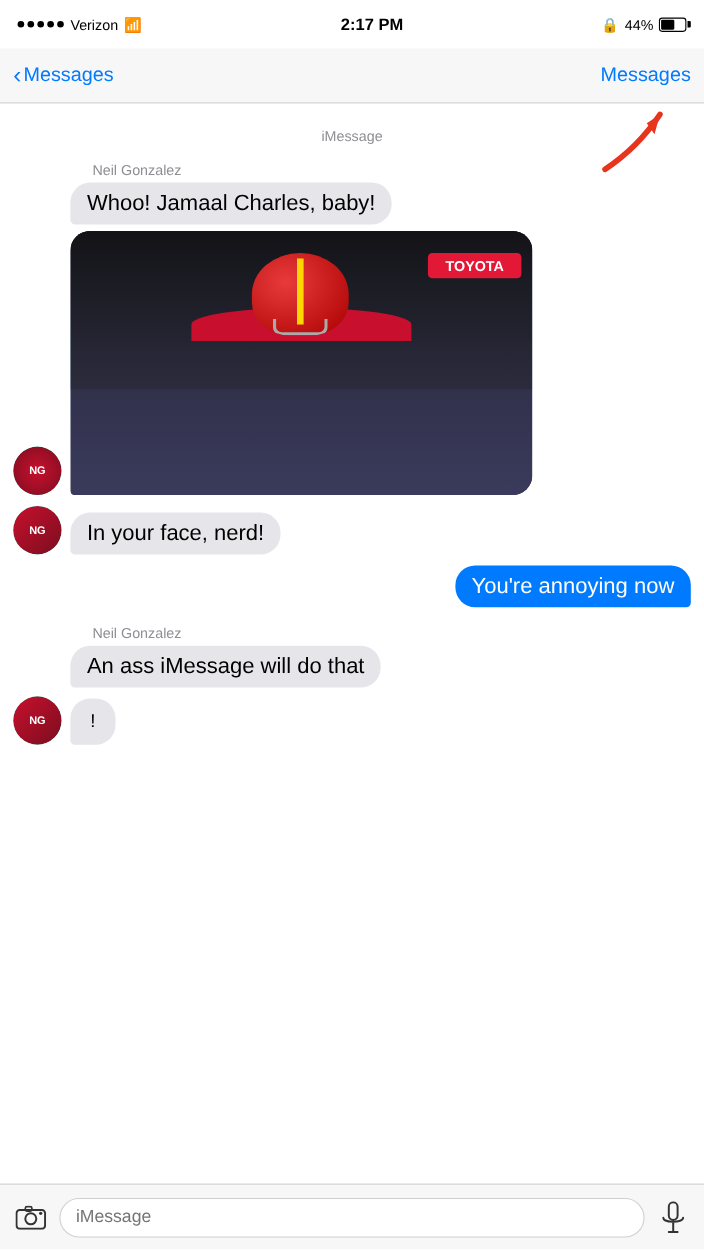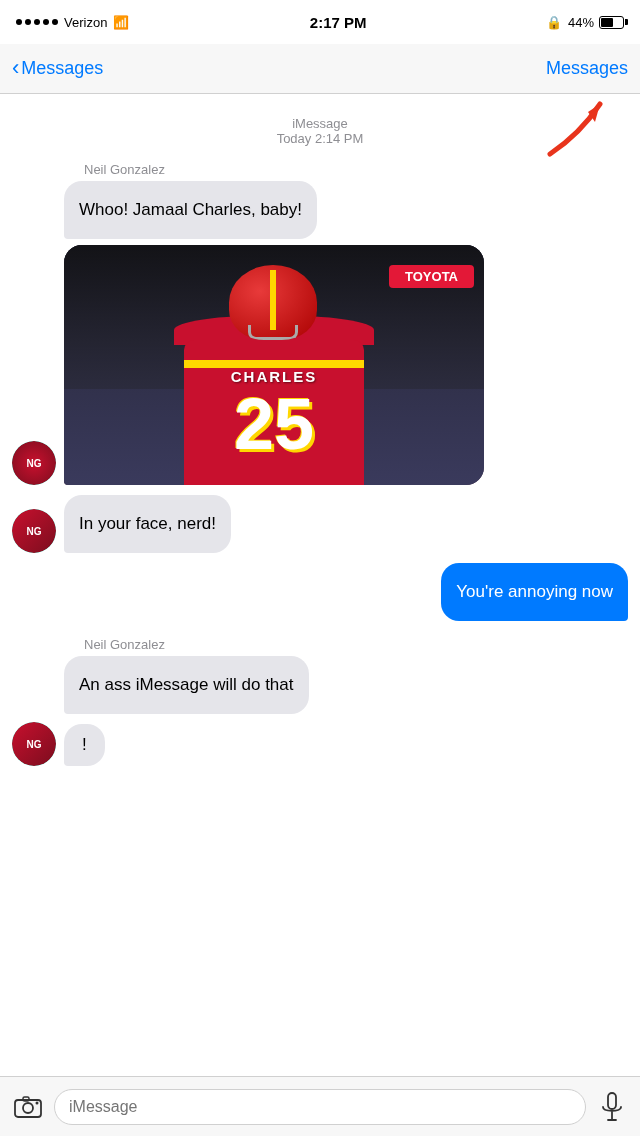--- a/index.html
+++ b/index.html
@@ -192,22 +192,22 @@
     }
 
     
     .avatar-chiefs {
       background: #e31837;
     }
 
     .bubble {
       max-width: 460px;
       border-radius: 18px;
-      padding: 18px 15px;
-      font-size: 17px;
+      padding: 6px 15px;
+      font-size: 20px;
       line-height: 1.3;
       position: relative;
     }
     .bubble.received-bubble {
       background: #e5e5ea;
       color: #000;
       border-bottom-left-radius: 4px;
     }
     .bubble.sent-bubble {
       background: #007aff;
@@ -338,21 +338,20 @@
   <svg class="arrow-svg" viewBox="0 0 80 70" fill="none" xmlns="http://www.w3.org/2000/svg">
     <path d="M70 10 Q50 40 20 60" stroke="#e8341c" stroke-width="5" stroke-linecap="round" fill="none"></path>
     <polygon points="70,10 58,18 65,28" fill="#e8341c"></polygon>
   </svg>
 </div>
 
 <div class="messages-area">
 
   <div class="timestamp-header">
     <div class="service">iMessage</div>
-    <div class="time">Today 2:14 PM</div>
   </div>
 
   <div class="sender-name">Neil Gonzalez</div>
 
   <div class="message-row received">
     <div class="avatar-spacer"></div>
     <div class="bubble received-bubble">
       <span>Whoo! Jamaal Charles, baby!</span>
     </div>
   </div>
@@ -369,28 +368,20 @@
         <div style="position:absolute;top:0;left:0;width:100%;height:100%;background:linear-gradient(180deg,#1a1a2e 0%,#2d2d44 40%,#3a3a5c 100%);"></div>
 
         <div style="position:absolute;top:0;left:0;width:100%;height:60%;background:linear-gradient(180deg,#111 0%,#2a2a3a 100%);opacity:0.8;"></div>
 
         <div class="toyota-sign">TOYOTA</div>
 
         <div style="position:absolute;bottom:-10px;left:50%;transform:translateX(-50%);width:200px;height:220px;">
 
           <div style="position:absolute;top:40px;left:50%;transform:translateX(-50%);width:200px;height:30px;background:#c8102e;border-radius:50% 50% 0 0;"></div>
 
-          <div style="position:absolute;top:65px;left:50%;transform:translateX(-50%);width:180px;height:160px;background:#c8102e;border-radius:10px 10px 0 0;">
-
-            <div style="position:absolute;top:20px;left:0;right:0;height:8px;background:#ffd700;"></div>
-
-            <div style="position:absolute;top:28px;left:50%;transform:translateX(-50%);font-size:15px;font-weight:900;color:white;letter-spacing:2px;white-space:nowrap;text-shadow:1px 1px 2px rgba(0,0,0,0.5);">CHARLES</div>
-
-            <div style="position:absolute;top:48px;left:50%;transform:translateX(-50%);font-size:72px;font-weight:900;color:white;font-family:'Arial Black',sans-serif;line-height:1;text-shadow:3px 3px 0 #ffd700,-1px -1px 0 #ffd700;">25</div>
-          </div>
 
           <div style="position:absolute;top:-10px;left:50%;transform:translateX(-50%);width:90px;height:80px;">
             <div style="width:88px;height:75px;background:radial-gradient(ellipse at 35% 35%,#e83a3a,#a00);border-radius:50% 50% 40% 40%;position:relative;overflow:hidden;">
               <div style="position:absolute;top:5px;left:50%;transform:translateX(-50%);width:6px;height:60px;background:#ffd700;"></div>
               <div style="position:absolute;bottom:0;left:50%;transform:translateX(-50%);width:50px;height:15px;border:3px solid #aaa;border-top:none;border-radius:0 0 8px 8px;background:transparent;"></div>
             </div>
           </div>
         </div>
       </div>
     </div>

